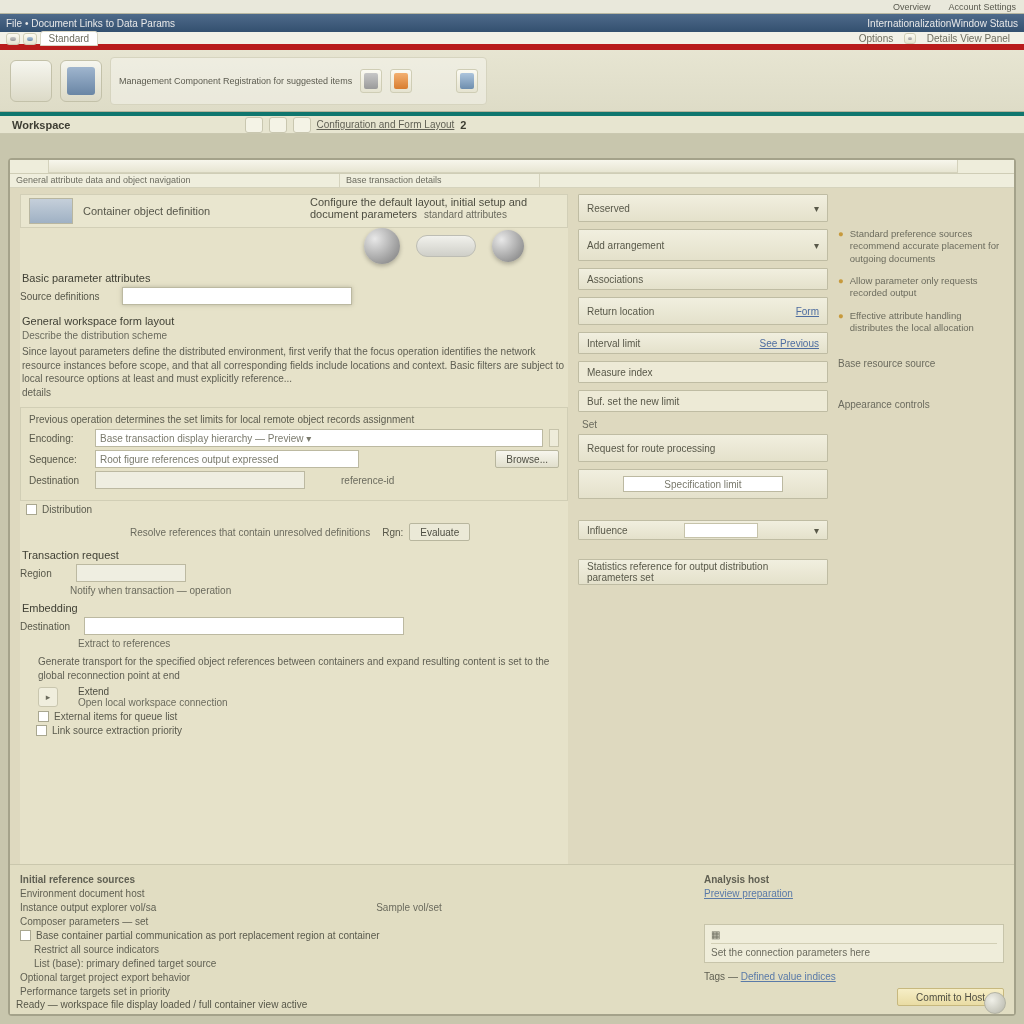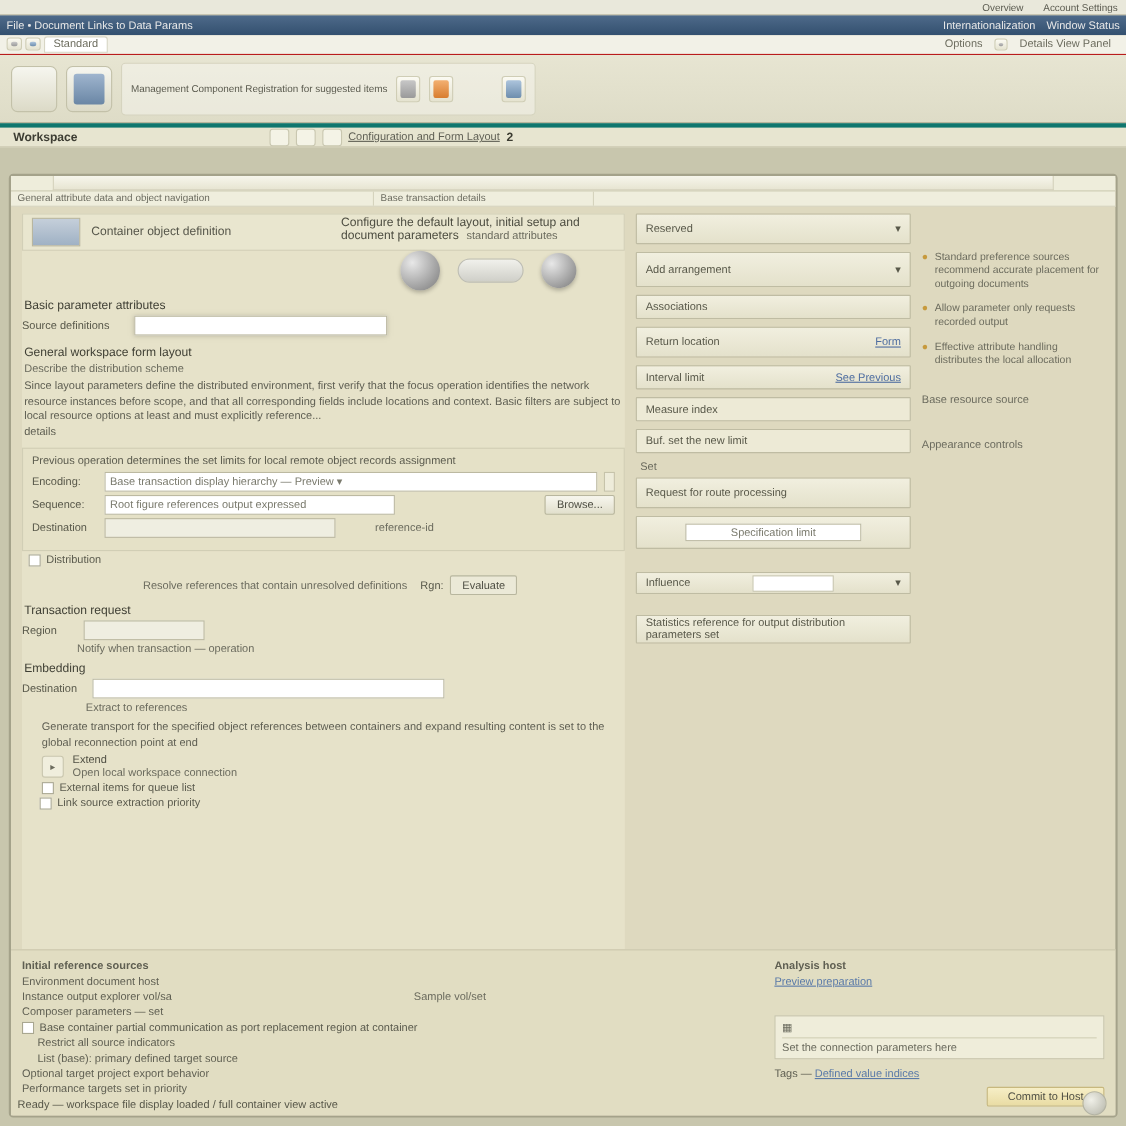--- a/index.html
+++ b/index.html
@@ -1,21 +1,21 @@
 <!DOCTYPE html>
 <html><head>
 <meta charset="utf-8">
 <style>
 * { box-sizing: border-box; margin: 0; padding: 0; font-family: "Segoe UI", Tahoma, sans-serif; }
 body { width:1024px; height:1024px; background:#c8c6ad; overflow:hidden; font-size:11px; color:#3b3b30; }
 
 .topstrip { height:14px; background:#e9e8db; border-bottom:1px solid #b8b7a2; display:flex; justify-content:flex-end; align-items:center; padding:0 8px; gap:18px; font-size:9px; color:#5a5a4f;}
 .titlebar { height:18px; background:linear-gradient(#4e6a8a,#33506f); color:#e8e8e8; display:flex; align-items:center; padding:0 6px; font-size:10px; justify-content:space-between;}
-.titlebar .r { display:flex; gap:10px; }
-.menubar { height:18px; background:#f2f1e7; border-bottom:1px solid #b91c1c; display:flex; align-items:center; padding:0 6px; font-size:10px; justify-content:space-between;}
+.titlebar .r { display:flex; }
+.menubar { height:18px; background:#f2f1e7; border-bottom:6px solid #b91c1c; display:flex; align-items:center; padding:0 6px; font-size:10px; justify-content:space-between;}
 .menubar .tab { display:inline-block; padding:1px 8px; color:#6d6d5f; }
 .menubar .tab.first { border:1px solid #d8d6c5; border-radius:3px 3px 0 0; background:#fff; }
 
 .ribbon { height:62px; background:linear-gradient(#e7e5d2,#dedcc7); border-bottom:1px solid #b5b39c; display:flex; align-items:center; padding:0 10px; gap:8px; }
 .ribbon .bigicon { width:42px; height:42px; background:linear-gradient(#f6f6ef,#dcdac7); border:1px solid #c3c1a9; border-radius:6px; position:relative; }
 .ribbon .bigicon.blue::after{content:"";position:absolute;inset:6px;background:linear-gradient(#9fb5ce,#6a86a5);border-radius:3px;}
 .ribbon .group { display:flex; align-items:center; gap:8px; background:rgba(255,255,255,0.35); border:1px solid #d6d4bf; border-radius:4px; padding:4px 8px; height:48px;}
 .ribbon .grouplabel { font-size:9px; color:#5b5b4f; }
 .smicon { width:22px; height:24px; background:linear-gradient(#fbfaf2,#e5e3d0); border:1px solid #cfcdb5; border-radius:3px; position:relative;}
 .smicon.orange::after{content:"";position:absolute;inset:3px;background:linear-gradient(#f3b071,#d87d2f);border-radius:2px;}
@@ -226,21 +226,21 @@
       <div class="muted" style="margin:2px 0 6px 50px;">Notify when transaction — operation</div>
 
       <div class="sectionlabel">Embedding</div>
       <div class="field">
         <span class="fldlabel" style="width:58px">Destination</span>
         <div class="input" style="flex:none;width:320px"></div>
       </div>
       <div class="muted" style="margin:2px 0 0 58px;">Extract to references</div>
 
       <div class="para" style="margin:6px 2px 4px 18px;">Generate transport for the specified object references between containers and expand resulting content is set to the global reconnection point at end</div>
-      <div style="display:flex; align-items:center; gap:8px; margin:0 0 2px 18px;">
+      <div style="display:flex; align-items:center; gap:20px; margin:0 0 2px 18px;">
         <span class="thumbbtn"></span>
         <span>
           <div style="font-size:10px;color:#4f4f43;">Extend</div>
           <div class="muted">Open local workspace connection</div>
         </span>
       </div>
       <div class="chk" style="margin-left:18px;">
         <span class="box"></span>
         <span>External items for queue list</span>
       </div>

